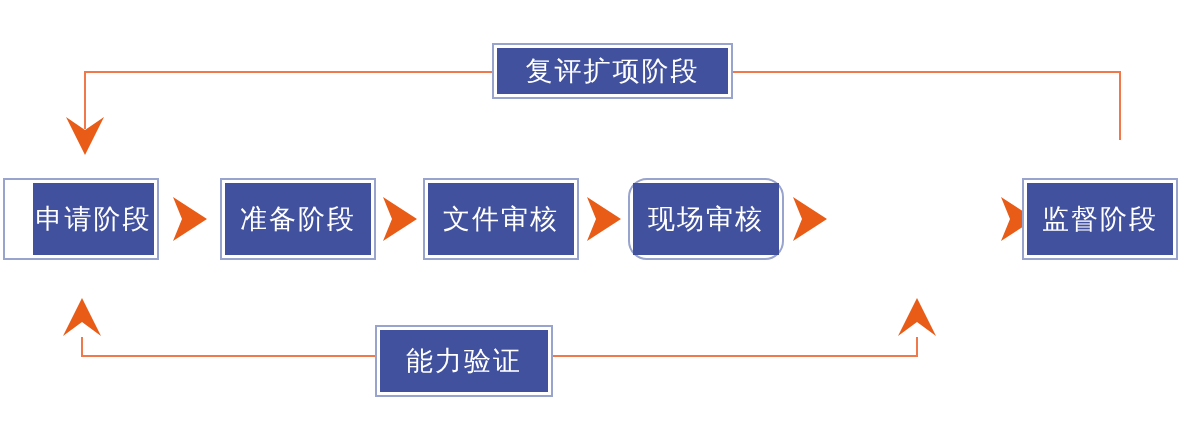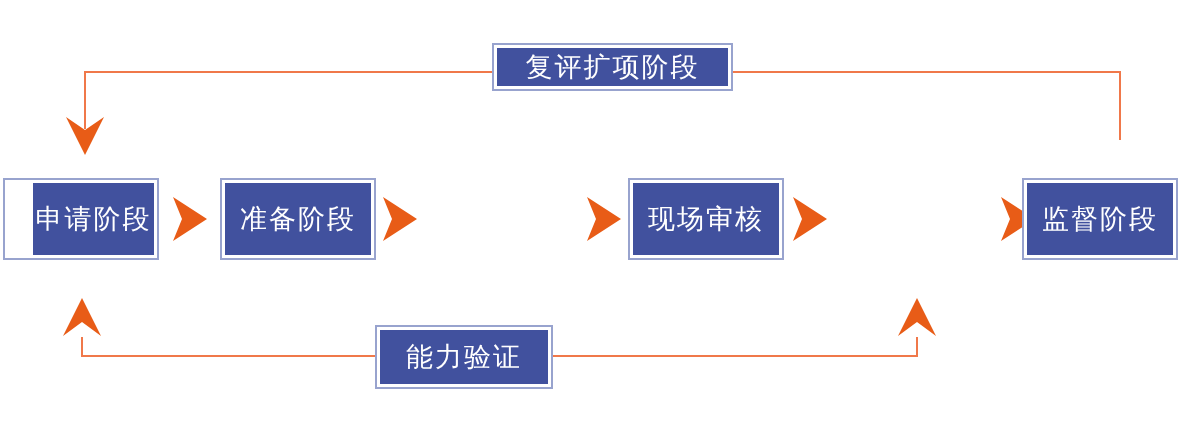--- a/index.html
+++ b/index.html
@@ -49,25 +49,25 @@
   .box-label {
     color: #ffffff;
     font-size: 27px;
     letter-spacing: 2px;
     white-space: nowrap;
   }
   .step { top: 178px; width: 156px; height: 82px; }
   .step1 { left: 3px; padding-left: 28px; }
   .step2 { left: 220px; }
   .step3 { left: 423px; }
-  .step4 { left: 628px; }
+  .step4 { left: 628px; border-radius: 19px; }
   .step5 { left: 838px; }
   .step6 { left: 1022px; }
-  .toploop { left: 492px; top: 43px; width: 241px; height: 48px; }
-  .bottomloop { left: 375px; top: 325px; width: 178px; height: 64px; }
+  .toploop { left: 492px; top: 43px; width: 241px; height: 56px; }
+  .bottomloop { left: 375px; top: 325px; width: 178px; height: 72px; }
 </style>
 </head>
 <body>
 
 <div class="canvas">
 
   <svg class="connectors" width="1200" height="433" viewBox="0 0 1200 433">
 
     <path class="line" d="M492 72 H85 V129"></path>
     <polygon class="arrowhead" points="66,117 85,155 104,117 85,130"></polygon>
@@ -90,20 +90,25 @@
       <span class="box-label">申请阶段</span>
     </div>
   </div>
 
   <div class="box step step2">
     <div class="box-inner">
       <span class="box-label">准备阶段</span>
     </div>
   </div>
 
+  <div class="box step step3">
+    <div class="box-inner">
+      <span class="box-label">文件审核</span>
+    </div>
+  </div>
 
   <div class="box step step4">
     <div class="box-inner">
       <span class="box-label">现场审核</span>
     </div>
   </div>
 
 
   <div class="box step step6">
     <div class="box-inner">

